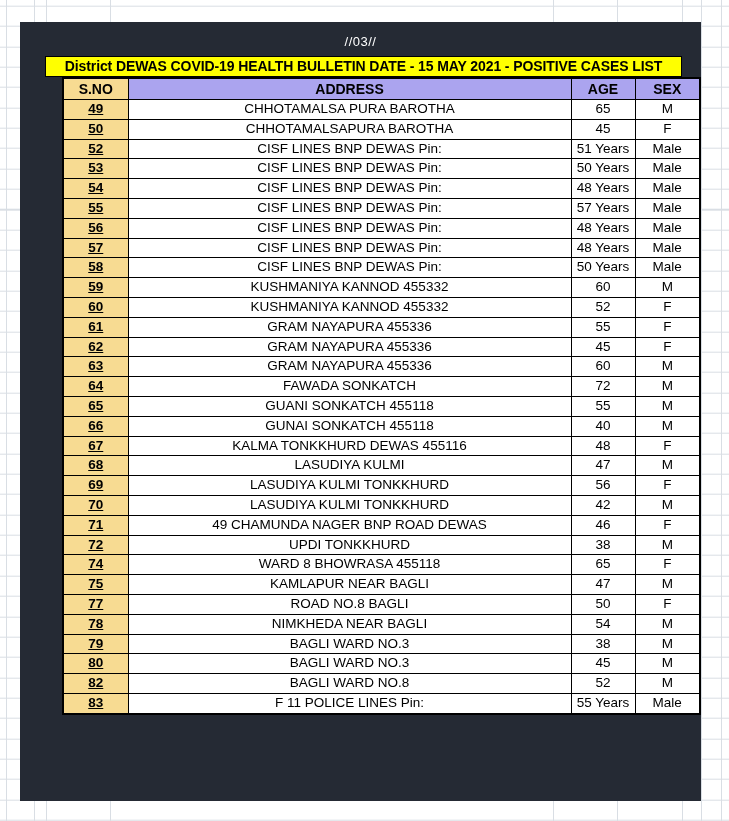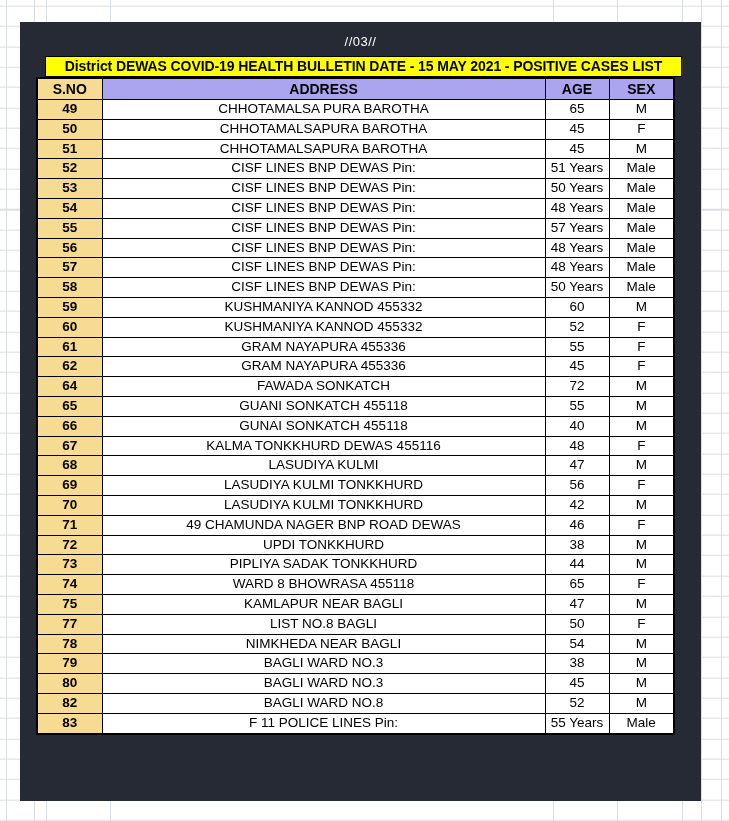--- a/index.html
+++ b/index.html
@@ -16,27 +16,27 @@
     background-image:repeating-linear-gradient(to bottom,var(--grid_line) 0px,var(--grid_line) 1px,transparent 1px,transparent 20.35px);
     background-position:0 5.7px;}
   .vl{position:absolute;top:0;bottom:0;width:1px;background:var(--grid_line);}
   
   .panel{position:absolute;left:20px;top:22px;width:681px;height:779px;background:var(--panel_bg);}
   .page-code{height:24px;line-height:20px;text-align:center;font-size:13px;
     color:var(--page_code_text);letter-spacing:0.5px;margin-top:10px;}
   .title-bar{box-sizing:border-box;margin-left:25px;width:637px;height:21px;line-height:19px;
     border:1px solid var(--border);background:var(--title_bg);
     font-weight:bold;font-size:14px;text-align:center;letter-spacing:-0.1px;}
-  table{margin-left:16px;width:637px;border-collapse:collapse;table-layout:fixed;
+  table{margin-left:42px;width:637px;border-collapse:collapse;table-layout:fixed;
     border:2px solid var(--border);background:var(--cell_bg);}
   th,td{border:1px solid var(--border);padding:0;text-align:center;vertical-align:middle;overflow:hidden;white-space:nowrap;}
   thead th{height:20px;background:var(--header_bg);font-size:14px;font-weight:bold;}
   thead th.col-sno{background:var(--sno_bg);}
   tbody td{height:18.8px;font-size:13.5px;line-height:18.8px;}
-  tbody td.col-sno{background:var(--sno_bg);font-weight:bold;}
+  tbody td.col-sno{background:var(--sno_bg);font-weight:bold;text-decoration:underline;}
 </style>
 </head>
 <body>
 
 <div class="screen">
   <div class="grid-rows">
     <i class="vl" style="left:6px"></i>
     <i class="vl" style="left:34px"></i>
     <i class="vl" style="left:46px"></i>
     <i class="vl" style="left:110px"></i>
@@ -72,26 +72,20 @@
             <td class="col-age">65</td>
             <td class="col-sex">M</td>
           </tr>
           <tr>
             <td class="col-sno">50</td>
             <td class="col-address">CHHOTAMALSAPURA BAROTHA</td>
             <td class="col-age">45</td>
             <td class="col-sex">F</td>
           </tr>
           <tr>
-            <td class="col-sno">51</td>
-            <td class="col-address">CHHOTAMALSAPURA BAROTHA</td>
-            <td class="col-age">45</td>
-            <td class="col-sex">M</td>
-          </tr>
-          <tr>
             <td class="col-sno">52</td>
             <td class="col-address">CISF LINES BNP DEWAS Pin:</td>
             <td class="col-age">51 Years</td>
             <td class="col-sex">Male</td>
           </tr>
           <tr>
             <td class="col-sno">53</td>
             <td class="col-address">CISF LINES BNP DEWAS Pin:</td>
             <td class="col-age">50 Years</td>
             <td class="col-sex">Male</td>
@@ -144,20 +138,26 @@
             <td class="col-age">55</td>
             <td class="col-sex">F</td>
           </tr>
           <tr>
             <td class="col-sno">62</td>
             <td class="col-address">GRAM NAYAPURA 455336</td>
             <td class="col-age">45</td>
             <td class="col-sex">F</td>
           </tr>
           <tr>
+            <td class="col-sno">63</td>
+            <td class="col-address">GRAM NAYAPURA 455336</td>
+            <td class="col-age">60</td>
+            <td class="col-sex">M</td>
+          </tr>
+          <tr>
             <td class="col-sno">64</td>
             <td class="col-address">FAWADA SONKATCH</td>
             <td class="col-age">72</td>
             <td class="col-sex">M</td>
           </tr>
           <tr>
             <td class="col-sno">65</td>
             <td class="col-address">GUANI SONKATCH 455118</td>
             <td class="col-age">55</td>
             <td class="col-sex">M</td>
@@ -198,40 +198,34 @@
             <td class="col-age">46</td>
             <td class="col-sex">F</td>
           </tr>
           <tr>
             <td class="col-sno">72</td>
             <td class="col-address">UPDI TONKKHURD</td>
             <td class="col-age">38</td>
             <td class="col-sex">M</td>
           </tr>
           <tr>
-            <td class="col-sno">73</td>
-            <td class="col-address">PIPLIYA SADAK TONKKHURD</td>
-            <td class="col-age">44</td>
-            <td class="col-sex">M</td>
-          </tr>
-          <tr>
             <td class="col-sno">74</td>
             <td class="col-address">WARD 8 BHOWRASA 455118</td>
             <td class="col-age">65</td>
             <td class="col-sex">F</td>
           </tr>
           <tr>
             <td class="col-sno">75</td>
             <td class="col-address">KAMLAPUR NEAR BAGLI</td>
             <td class="col-age">47</td>
             <td class="col-sex">M</td>
           </tr>
           <tr>
             <td class="col-sno">77</td>
-            <td class="col-address">LIST NO.8 BAGLI</td>
+            <td class="col-address">ROAD NO.8 BAGLI</td>
             <td class="col-age">50</td>
             <td class="col-sex">F</td>
           </tr>
           <tr>
             <td class="col-sno">78</td>
             <td class="col-address">NIMKHEDA NEAR BAGLI</td>
             <td class="col-age">54</td>
             <td class="col-sex">M</td>
           </tr>
           <tr>

